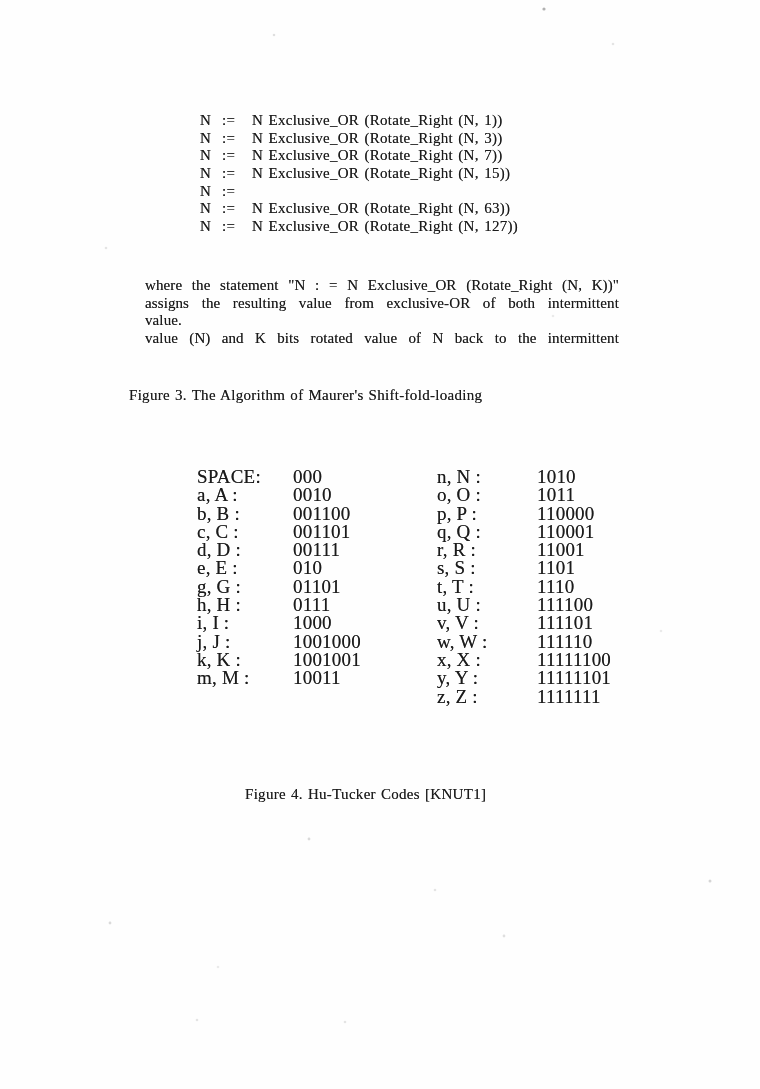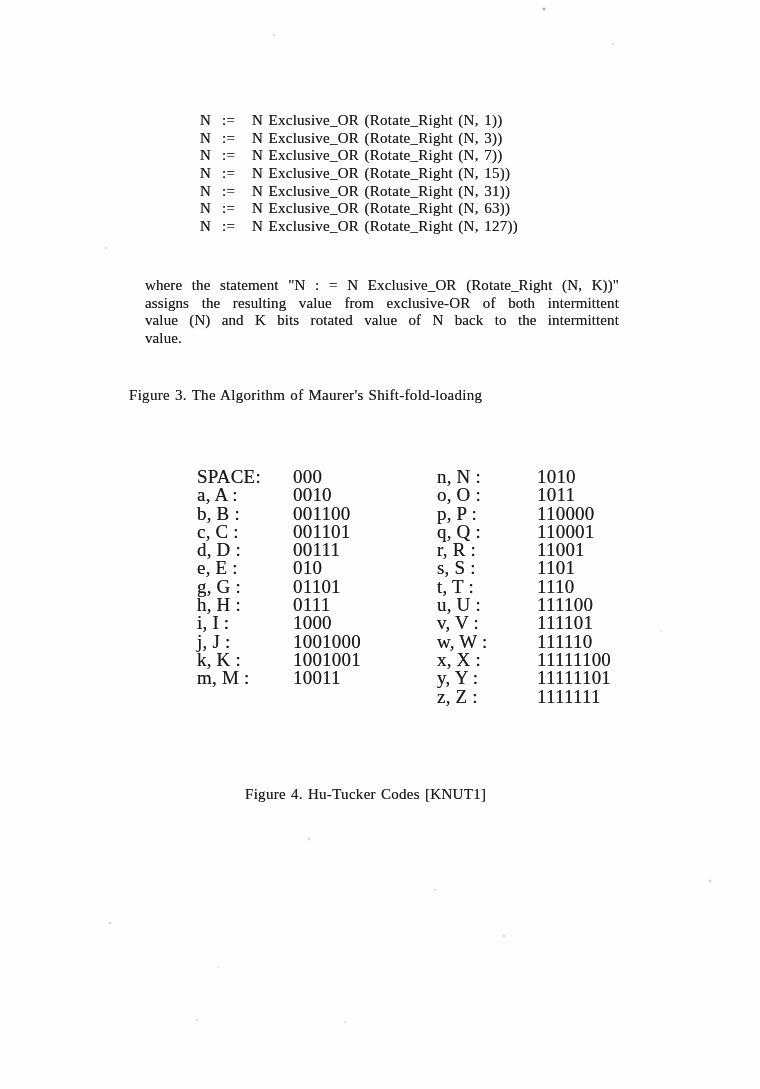--- a/index.html
+++ b/index.html
@@ -128,39 +128,38 @@
       <span class="expr">N Exclusive_OR (Rotate_Right (N, 7))</span>
     </div>
     <div class="alg-line">
       <span class="lhs">N</span>
       <span class="op">:=</span>
       <span class="expr">N Exclusive_OR (Rotate_Right (N, 15))</span>
     </div>
     <div class="alg-line">
       <span class="lhs">N</span>
       <span class="op">:=</span>
-      <span class="expr">N Exclusive_OR (Rotate_Right (N, 31))</span>
     </div>
     <div class="alg-line">
       <span class="lhs">N</span>
       <span class="op">:=</span>
       <span class="expr">N Exclusive_OR (Rotate_Right (N, 63))</span>
     </div>
     <div class="alg-line">
       <span class="lhs">N</span>
       <span class="op">:=</span>
       <span class="expr">N Exclusive_OR (Rotate_Right (N, 127))</span>
     </div>
   </div>
 
   <div class="para">
     <div class="para-line j">where the statement "N : = N Exclusive_OR (Rotate_Right (N, K))"</div>
     <div class="para-line j">assigns the resulting value from exclusive-OR of both intermittent</div>
+    <div class="para-line">value.</div>
     <div class="para-line j">value (N) and K bits rotated value of N back to the intermittent</div>
-    <div class="para-line">value.</div>
   </div>
 
   <div class="caption fig3">Figure 3. The Algorithm of Maurer's Shift-fold-loading</div>
 
   <div class="hu-table">
     <div class="hu-col left">
       <div class="hu-row">
         <span class="lbl">SPACE:</span>
         <span class="code">000</span>
       </div>

